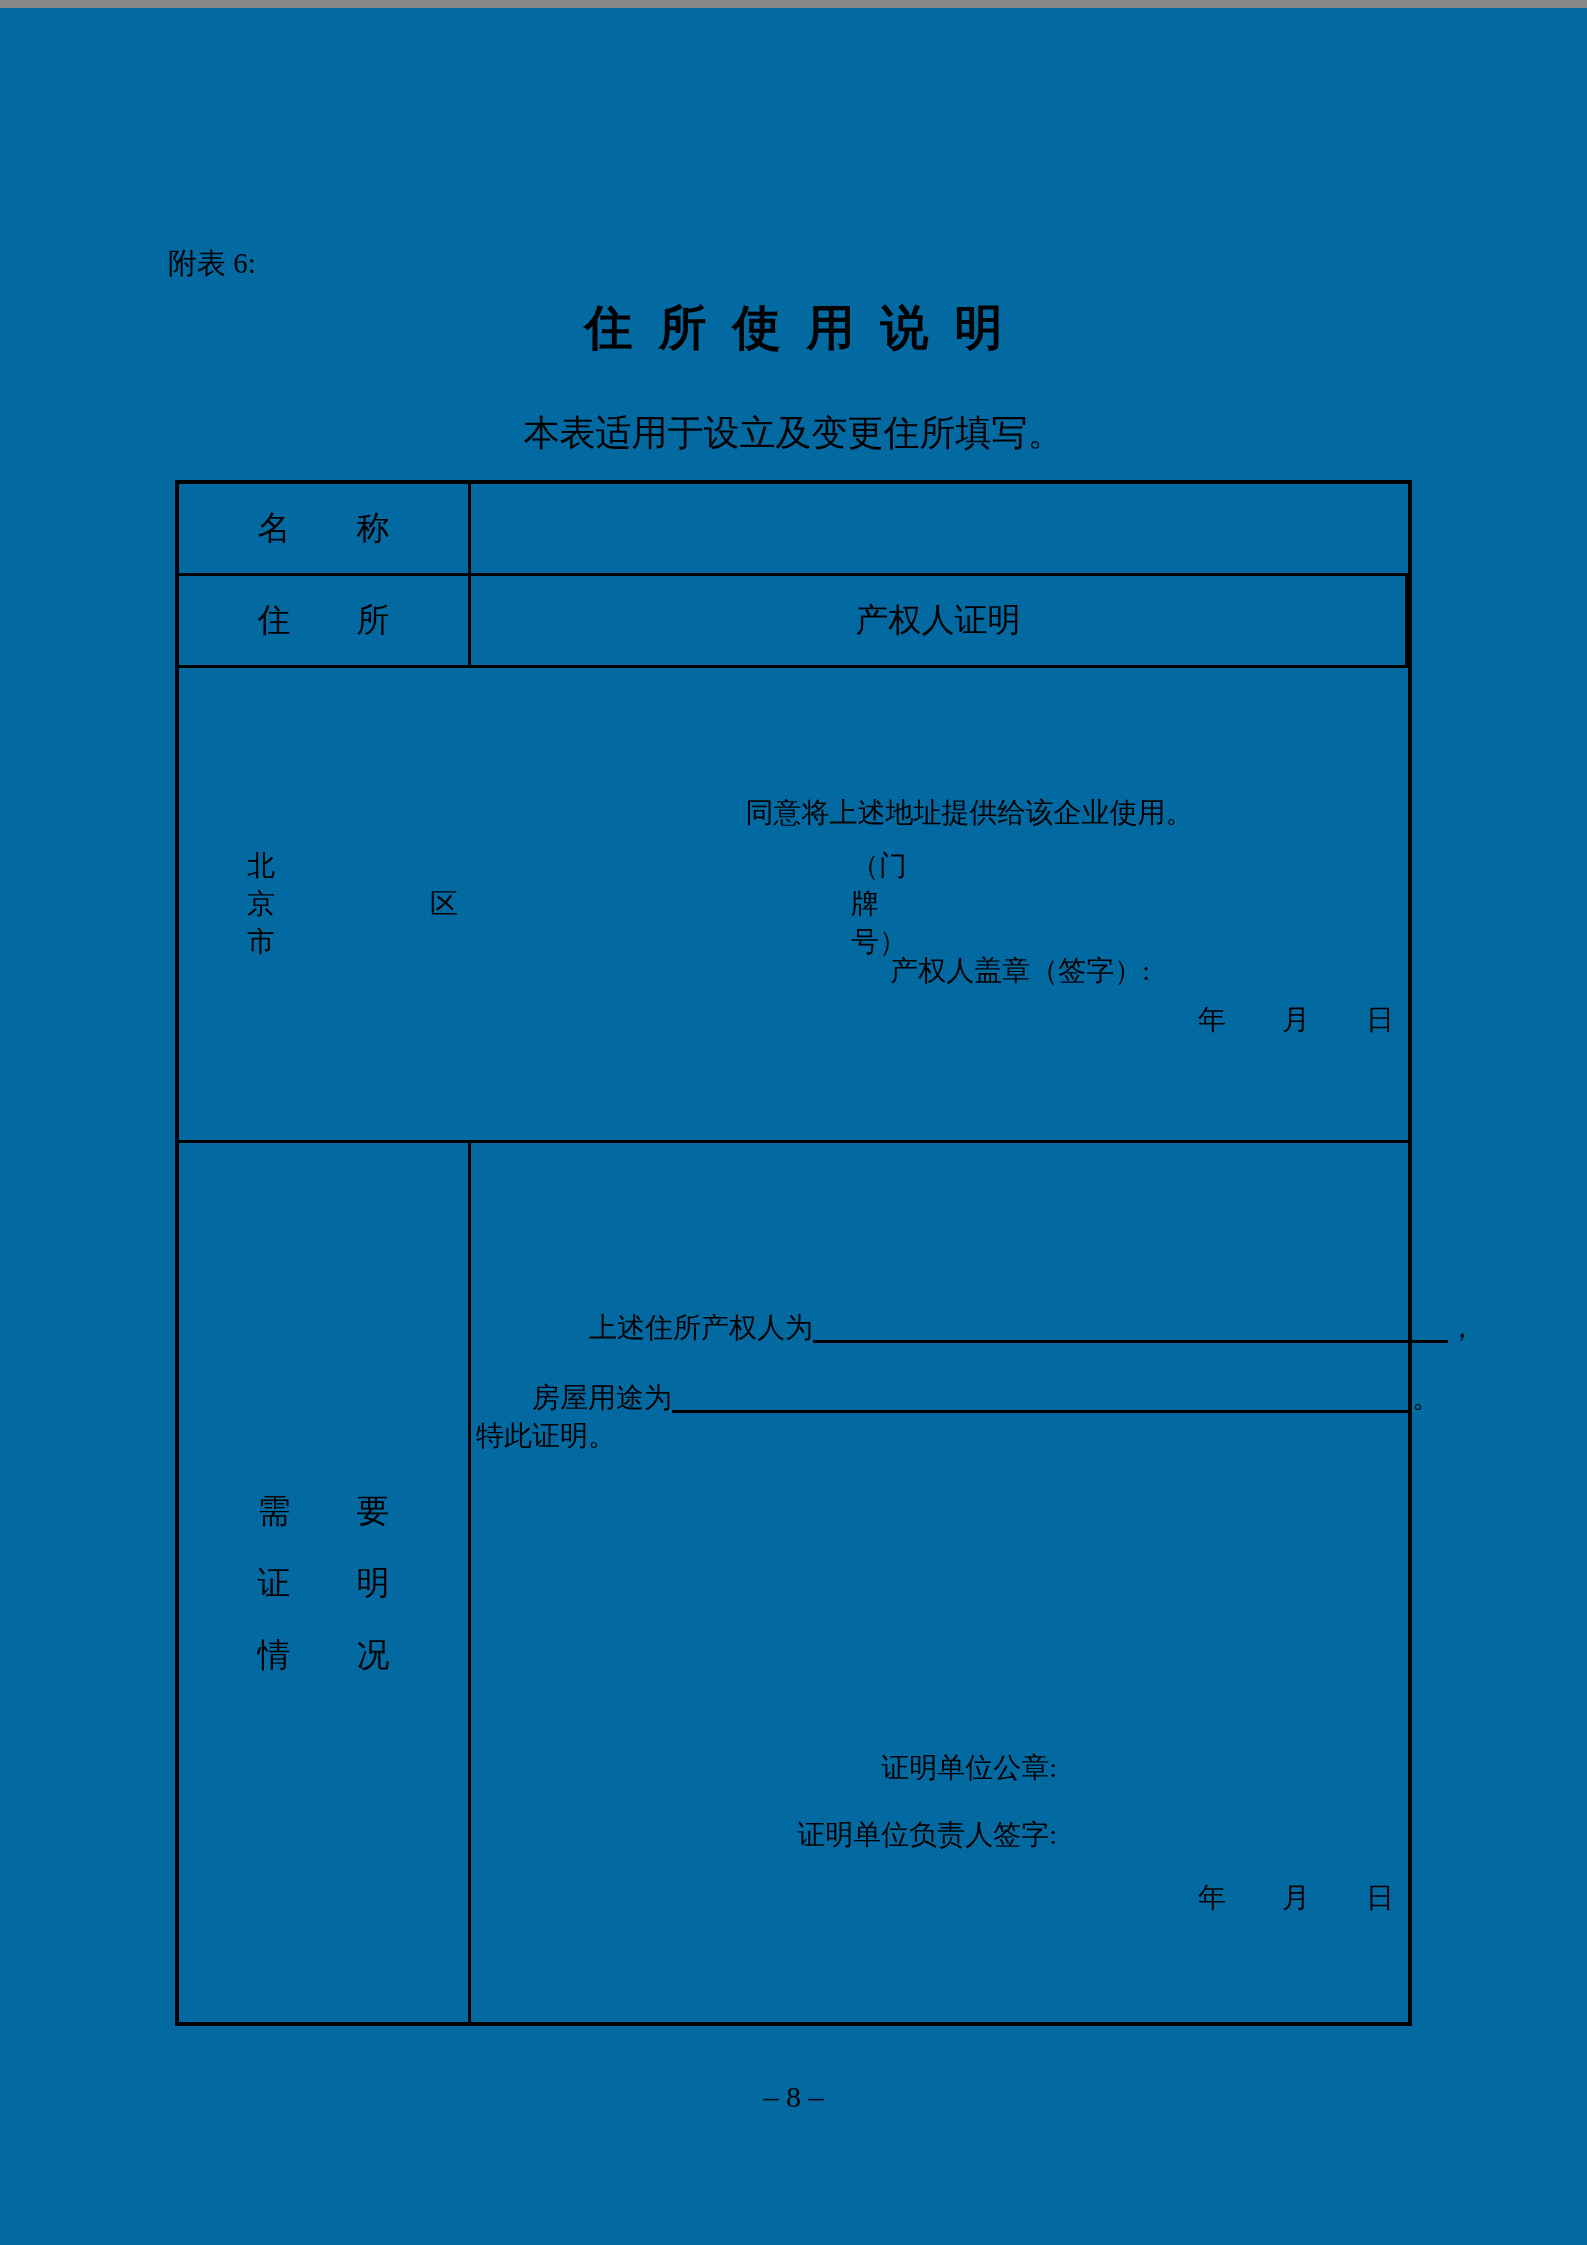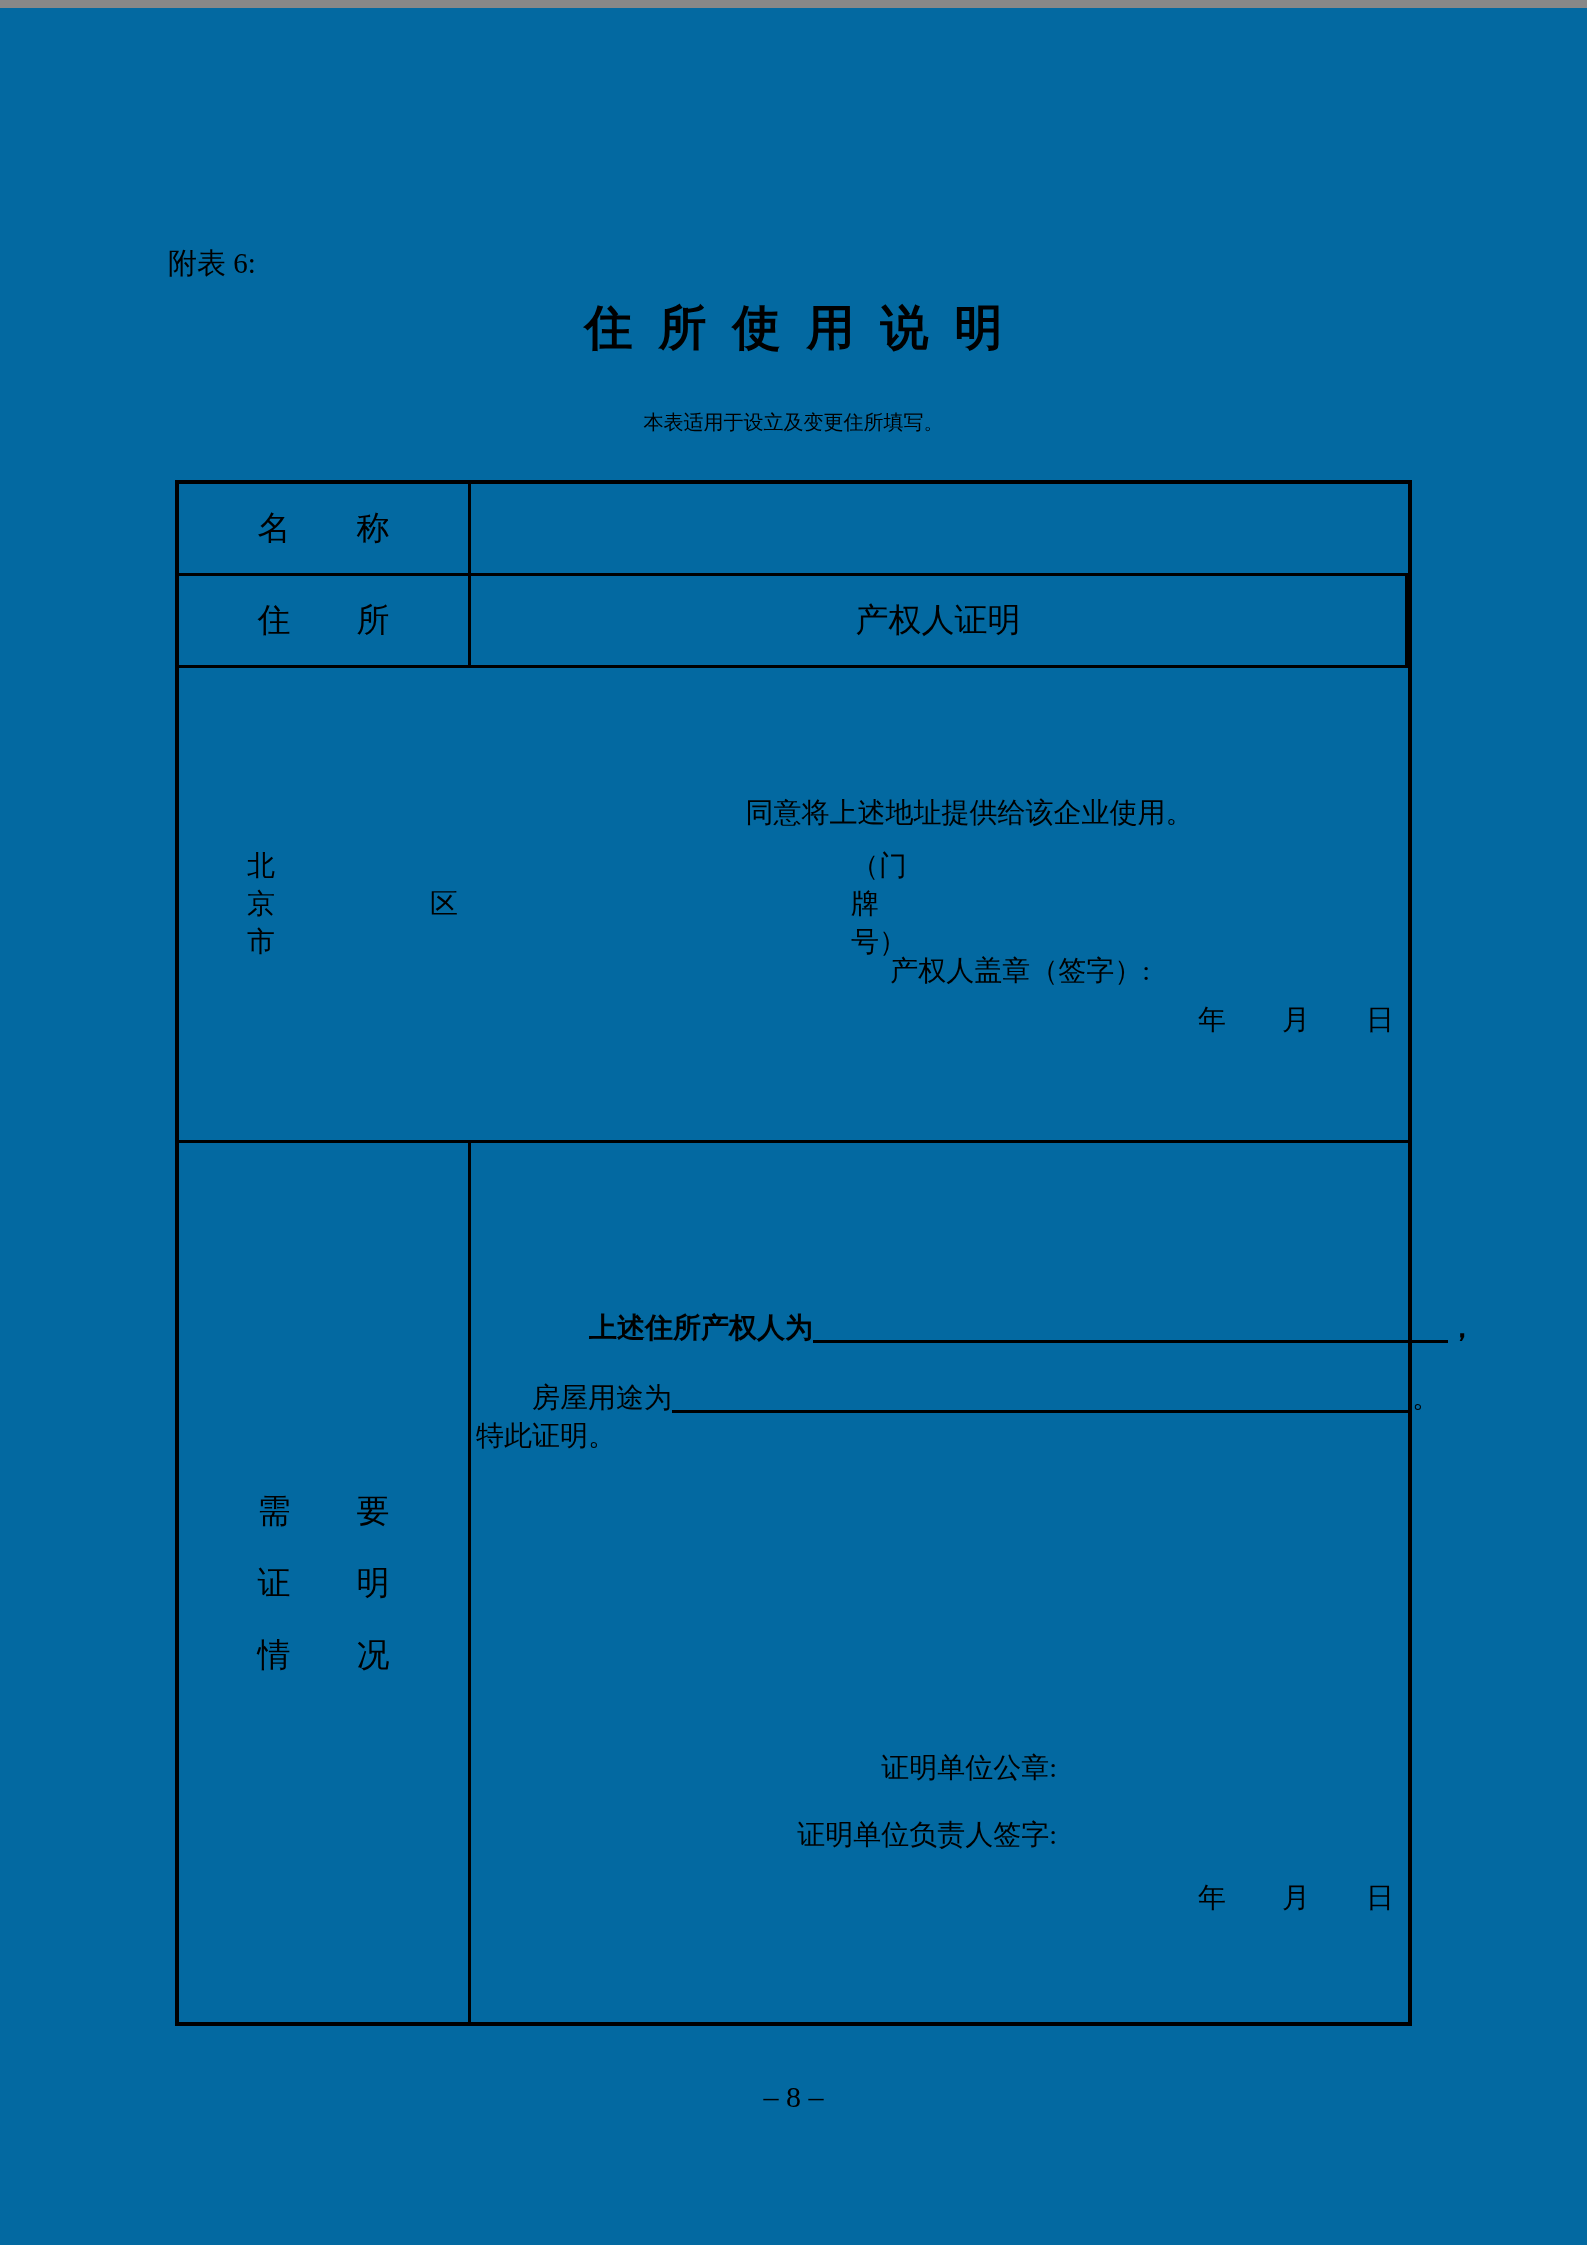--- a/index.html
+++ b/index.html
@@ -22,21 +22,21 @@
     text-decoration:underline;
   }
   .title{
     display:inline-block;
     font-size:48px;font-weight:bold;
     letter-spacing:26px;padding-left:26px;
     white-space:pre;
   }
   .subtitle{
     position:absolute;left:0;top:401px;width:100%;
-    text-align:center;font-size:20px;white-space:pre;
+    text-align:center;font-size:36px;white-space:pre;
   }
   .tbl{
     position:absolute;left:175px;top:472px;
     width:1237px;height:1546px;
     border:4px solid #000;
     box-sizing:border-box;
     display:grid;
     grid-template-columns:292px 1fr;
     grid-template-rows:92px 92px 475px 1fr;
     font-size:28px;
@@ -108,21 +108,21 @@
       <div class="abs" style="top:284px;right:258px;">产权人盖章（签字）:</div>
       <div class="abs" style="top:333px;right:14px;">年　　月　　日</div>
     </div>
 
     <div class="cell lbl lab4">
       <div>需　　要</div>
       <div>证　　明</div>
       <div>情　　况</div>
     </div>
     <div class="cell">
-      <div class="abs" style="top:134px;left:62px;font-weight:bold;">
+      <div class="abs" style="top:134px;left:62px;">
         <span>上述住所产权人为</span><span class="blank blank1"></span><span>，</span>
       </div>
       <div class="abs" style="top:204px;left:5px;">
         <span>房屋用途为</span><span class="blank blank2"></span><span>。</span>
       </div>
       <div class="abs" style="top:274px;left:5px;">特此证明。</div>
       <div class="abs" style="top:606px;right:351px;">证明单位公章:</div>
       <div class="abs" style="top:673px;right:351px;">证明单位负责人签字:</div>
       <div class="abs" style="top:736px;right:14px;">年　　月　　日</div>
     </div>

